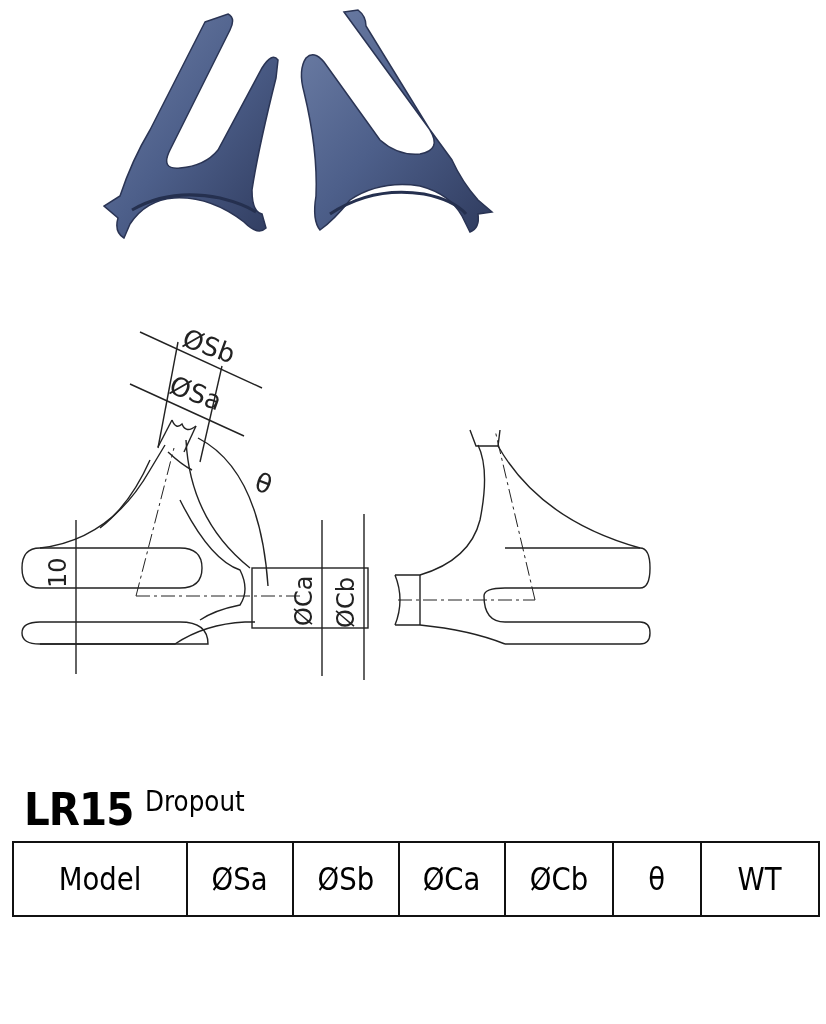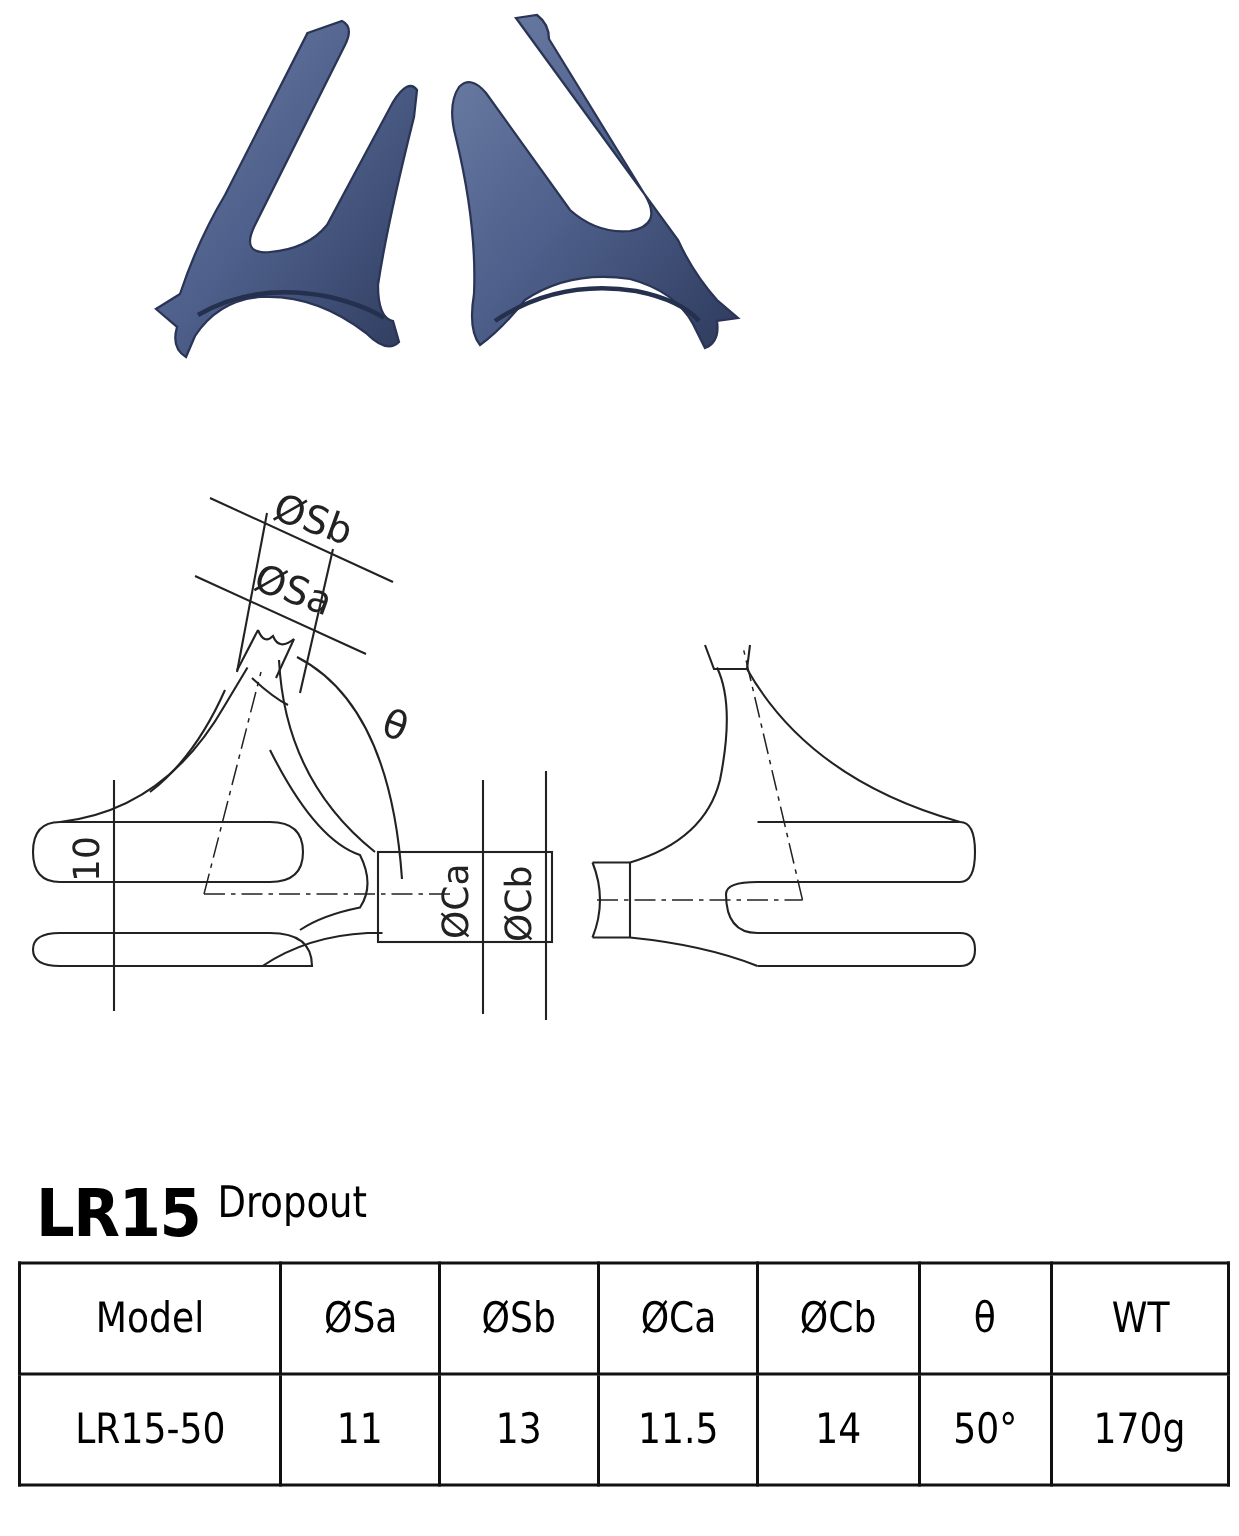--- a/index.html
+++ b/index.html
@@ -4,21 +4,21 @@
 <style>
   html, body { margin: 0; padding: 0; background: #ffffff; }
   body { width: 826px; height: 1024px; position: relative; overflow: hidden; font-family: "DejaVu Sans", sans-serif; color: #000; }
   .abs { position: absolute; }
   #photo { left: 0; top: 0; width: 826px; height: 260px; }
   #drawing { left: 0; top: 300px; width: 826px; height: 400px; }
   .title { left: 12px; top: 784px; height: 52px; display: flex; align-items: flex-start; white-space: nowrap; margin-left: 12px; }
   .title .model { font-family: "DejaVu Sans", sans-serif; font-weight: bold; font-size: 44px; letter-spacing: -1px; transform: scaleX(0.92); transform-origin: left; display: inline-block; margin-right: -4px; }
   .title .sub { font-family: "DejaVu Sans", sans-serif; font-size: 29px; transform: scaleX(0.85); transform-origin: left; display: inline-block; margin-left: 6px; }
   table.spec { position: absolute; left: 12px; top: 841px; border-collapse: collapse; table-layout: fixed; }
-  table.spec td, table.spec th { border: 2.5px solid #111; height: 40px; padding: 16px; text-align: center; vertical-align: middle; font-weight: normal; font-family: "DejaVu Sans", sans-serif; font-size: 28px; line-height: 1; white-space: nowrap; }
+  table.spec td, table.spec th { border: 2.5px solid #111; height: 40px; padding: 16px; text-align: center; vertical-align: middle; font-weight: normal; font-family: "DejaVu Sans", sans-serif; font-size: 32px; line-height: 1; white-space: nowrap; }
   table.spec .cell-inner { display: inline-block; transform: scaleX(0.86); }
 </style>
 </head>
 <body>
 
 <svg id="photo" class="abs" viewBox="0 0 826 260" xmlns="http://www.w3.org/2000/svg">
   <defs>
     <linearGradient id="steel" x1="0" y1="0" x2="1" y2="1">
       <stop offset="0" stop-color="#6e7fa6"></stop>
       <stop offset="0.5" stop-color="#4d5f8a"></stop>
@@ -109,23 +109,14 @@
   <tbody>
       <tr>
     <th><span class="cell-inner">Model</span></th>
     <th><span class="cell-inner">ØSa</span></th>
     <th><span class="cell-inner">ØSb</span></th>
     <th><span class="cell-inner">ØCa</span></th>
     <th><span class="cell-inner">ØCb</span></th>
     <th><span class="cell-inner">θ</span></th>
     <th><span class="cell-inner">WT</span></th>
   </tr>
-  <tr>
-    <td><span class="cell-inner">LR15-50</span></td>
-    <td><span class="cell-inner">11</span></td>
-    <td><span class="cell-inner">13</span></td>
-    <td><span class="cell-inner">11.5</span></td>
-    <td><span class="cell-inner">14</span></td>
-    <td><span class="cell-inner">50°</span></td>
-    <td><span class="cell-inner">170g</span></td>
-  </tr>
 </tbody>
   </table>
 
 </body></html>

